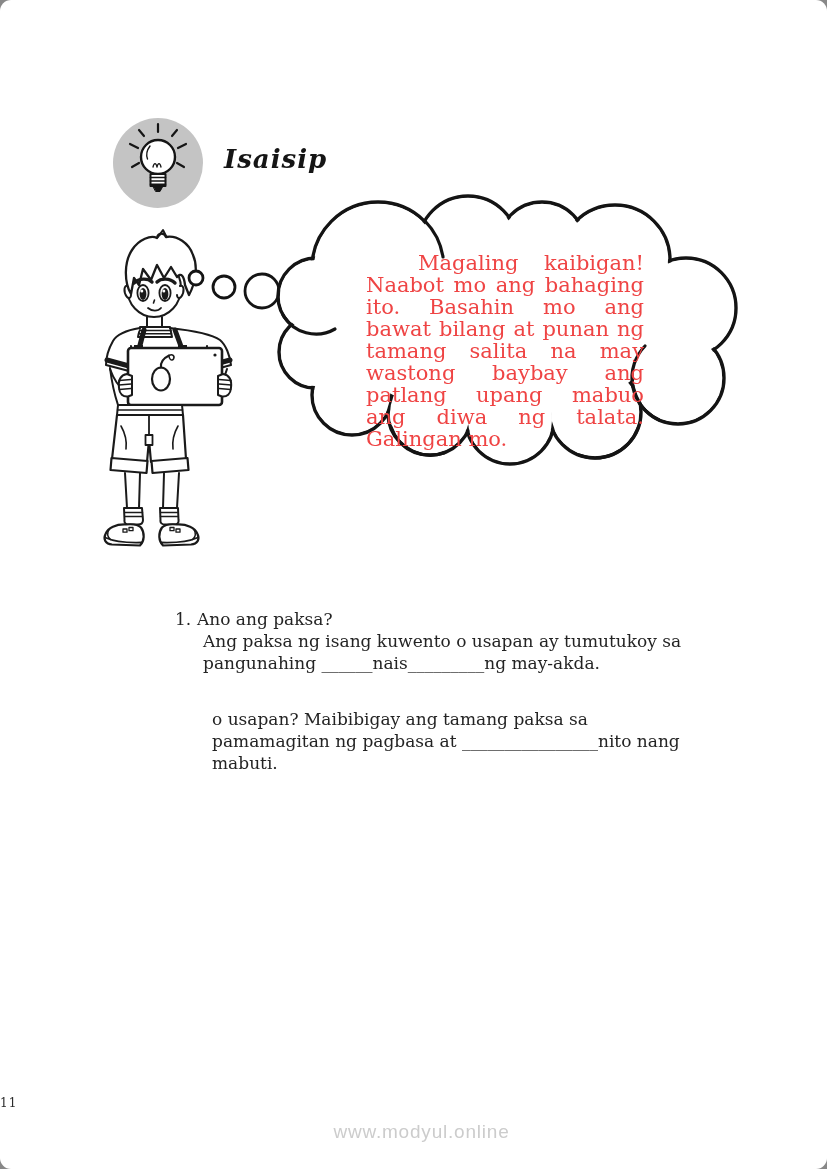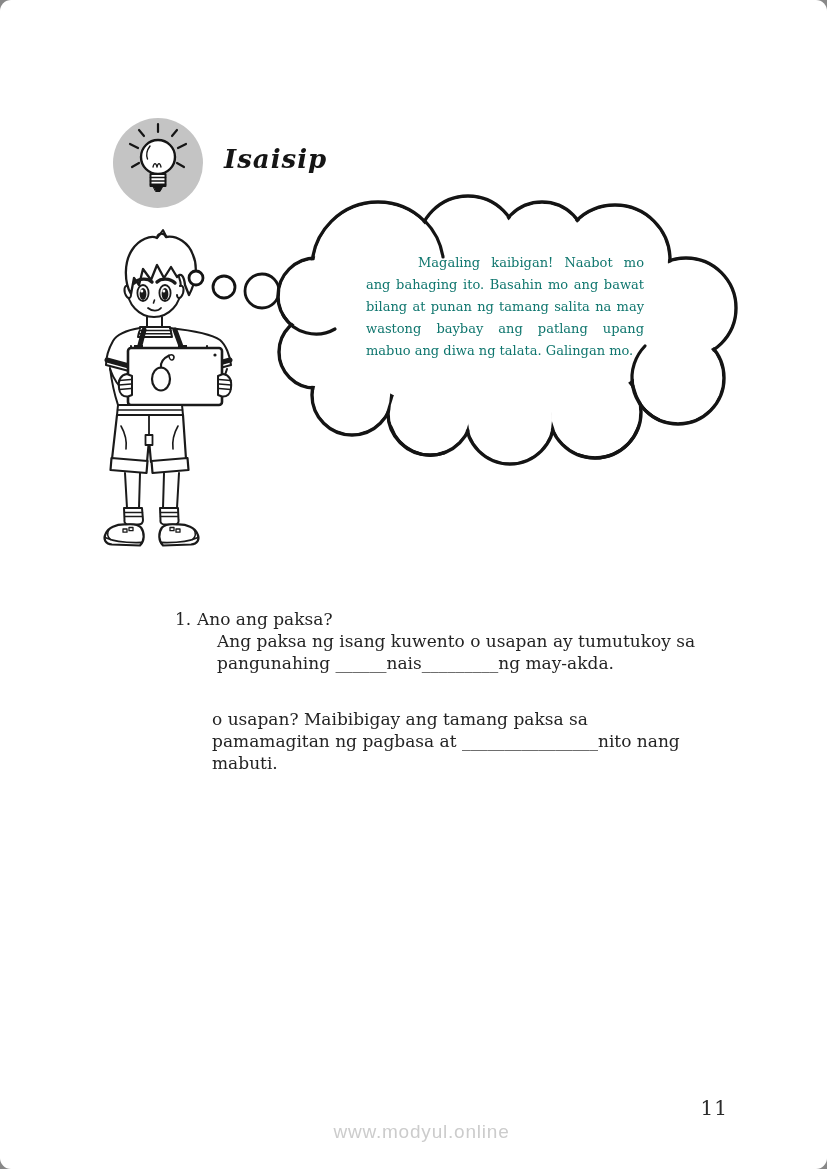--- a/index.html
+++ b/index.html
@@ -20,38 +20,38 @@
     left:224px;top:144px;
     font-size:26px;font-weight:bold;font-style:italic;
     letter-spacing:1px;color:#151515;
   }
   
   .boy{left:98px;top:228px;width:140px;height:325px;}
   .dots{left:180px;top:262px;width:110px;height:52px;}
   .cloud{left:270px;top:185px;width:480px;height:295px;}
   .cloud-text{
     left:366px;top:252px;width:278px;
-    font-size:13px;line-height:22px;
+    font-size:21px;line-height:22px;
     text-align:justify;text-indent:52px;
-    color:#0f766e;
+    color:#ef4444;
   }
   
   .question{font-size:17px;line-height:22px;color:#242424;}
   .q1{left:175px;top:608px;width:545px;}
   .q2{left:168px;top:708px;width:545px;}
   .qline{white-space:nowrap;}
   .qnum{display:inline-block;}
   .q1 .qnum{width:22px;}
   .q2 .qnum{width:19px;}
-  .q1 .wrap{margin-left:42px;}
+  .q1 .wrap{margin-left:28px;}
   .q2 .wrap{margin-left:44px;}
   
   .page-number{
-    left:0;top:1096px;width:728px;text-align:right;
-    font-size:20px;color:#2b2b2b;letter-spacing:1px;
+    left:0;top:1096px;width:728px;text-align:left;
+    font-size:12px;color:#2b2b2b;letter-spacing:1px;
   }
   .watermark{
     left:8px;top:1121px;width:827px;text-align:center;
     font-family:"Liberation Sans","DejaVu Sans",sans-serif;
     font-size:19px;color:#cccccc;letter-spacing:0.8px;
   }
   svg{display:block;}
 </style>
 </head>
 <body>

